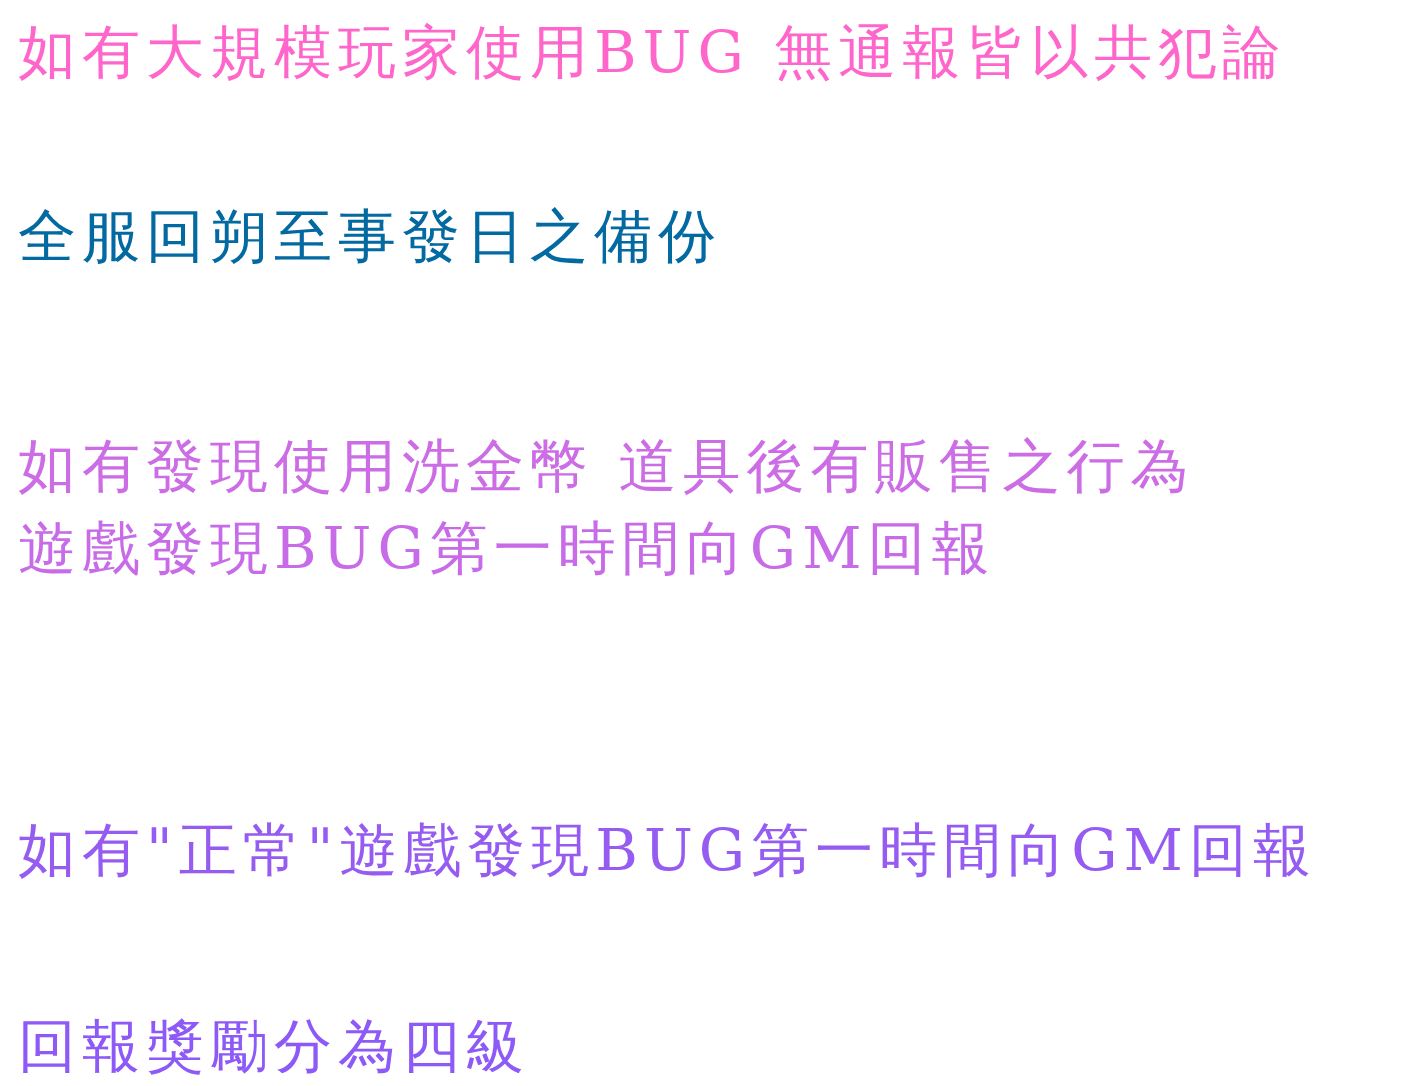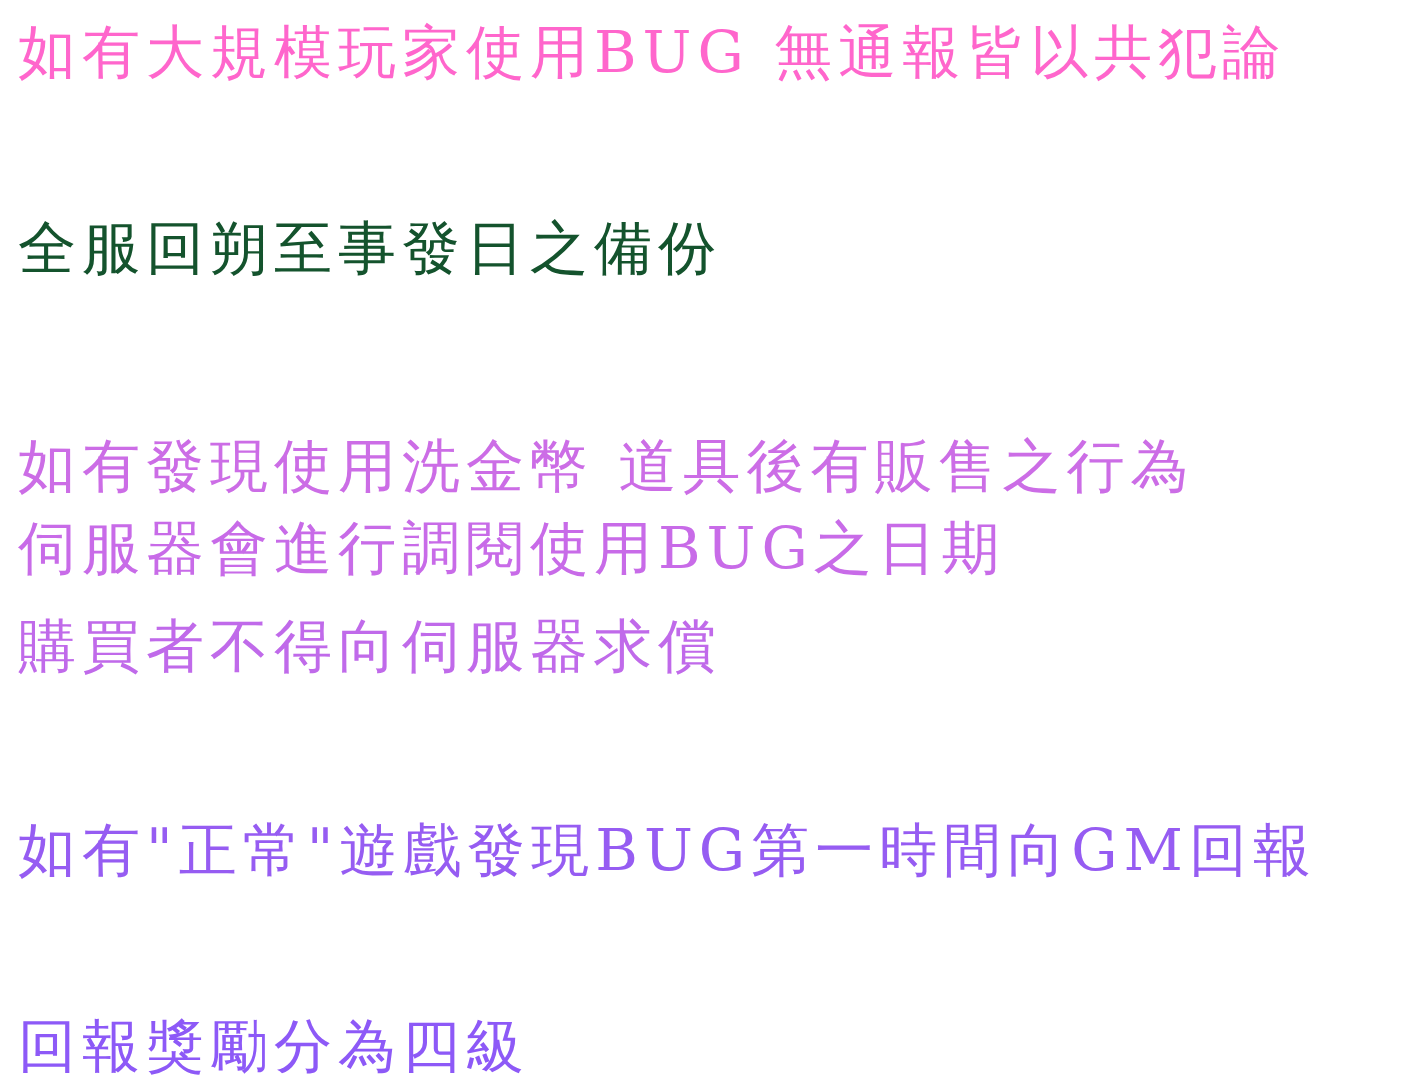--- a/index.html
+++ b/index.html
@@ -10,21 +10,20 @@
     font-family: "DejaVu Serif", serif;
     font-size: 58px; line-height: 100px; height: 100px;
     white-space: nowrap; letter-spacing: 6px;
   }
 </style>
 </head>
 <body>
 
 <div class="page">
   <div class="line" style="top:2px;color:#FF66CC">如有大規模玩家使用BUG 無通報皆以共犯論</div>
-  <div class="line" style="top:198px;color:#14532d">全服回朔至事發日之備份</div>
+  <div class="line" style="top:186px;color:#0369a1">全服回朔至事發日之備份</div>
 
   <div class="line" style="top:416px;color:#CC6DE6">如有發現使用洗金幣 道具後有販售之行為</div>
-  <div class="line" style="top:498px;color:#C86BE8">伺服器會進行調閱使用BUG之日期</div>
-  <div class="line" style="top:596px;color:#C06AEA">購買者不得向伺服器求償</div>
+  <div class="line" style="top:498px;color:#C86BE8">遊戲發現BUG第一時間向GM回報</div>
 
   <div class="line" style="top:800px;color:#965CF2">如有"正常"遊戲發現BUG第一時間向GM回報</div>
   <div class="line" style="top:996px;color:#8D59F7">回報獎勵分為四級</div>
 </div>
 
 </body></html>

